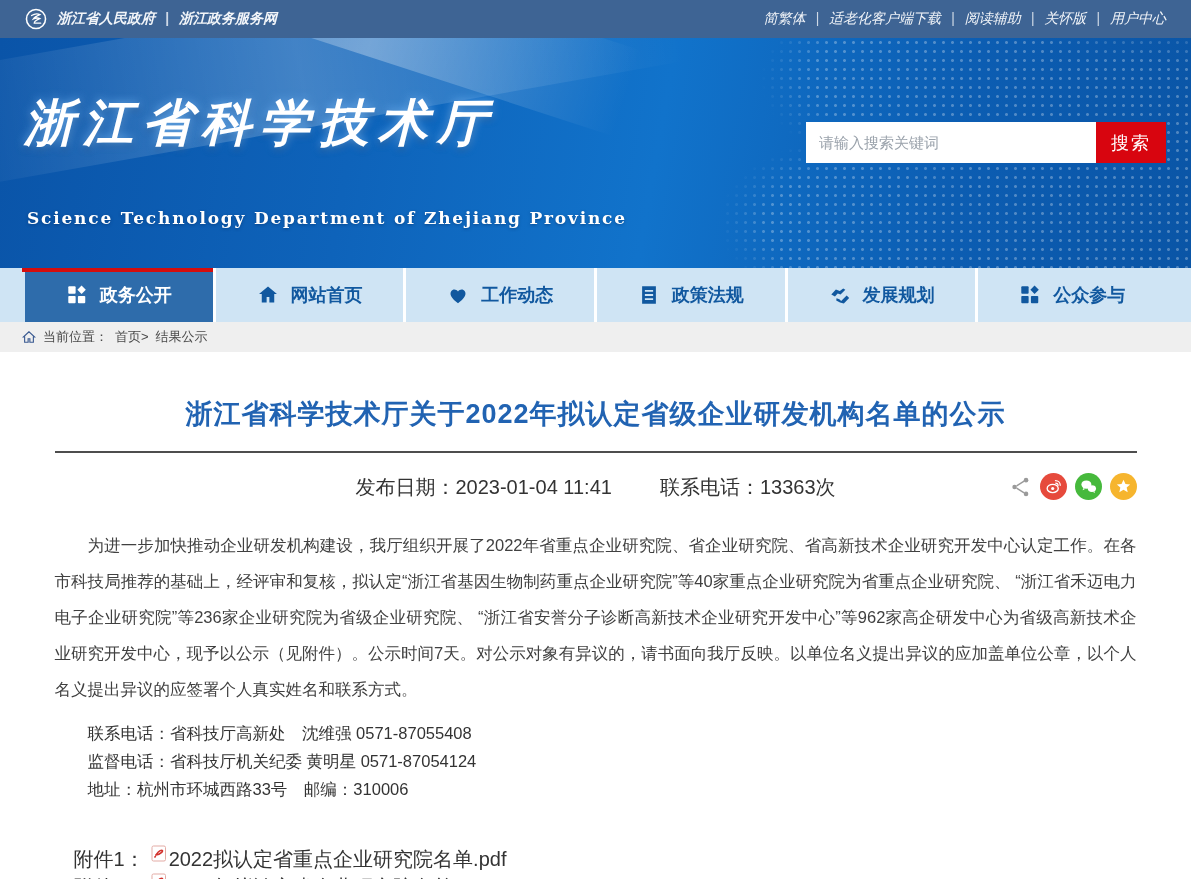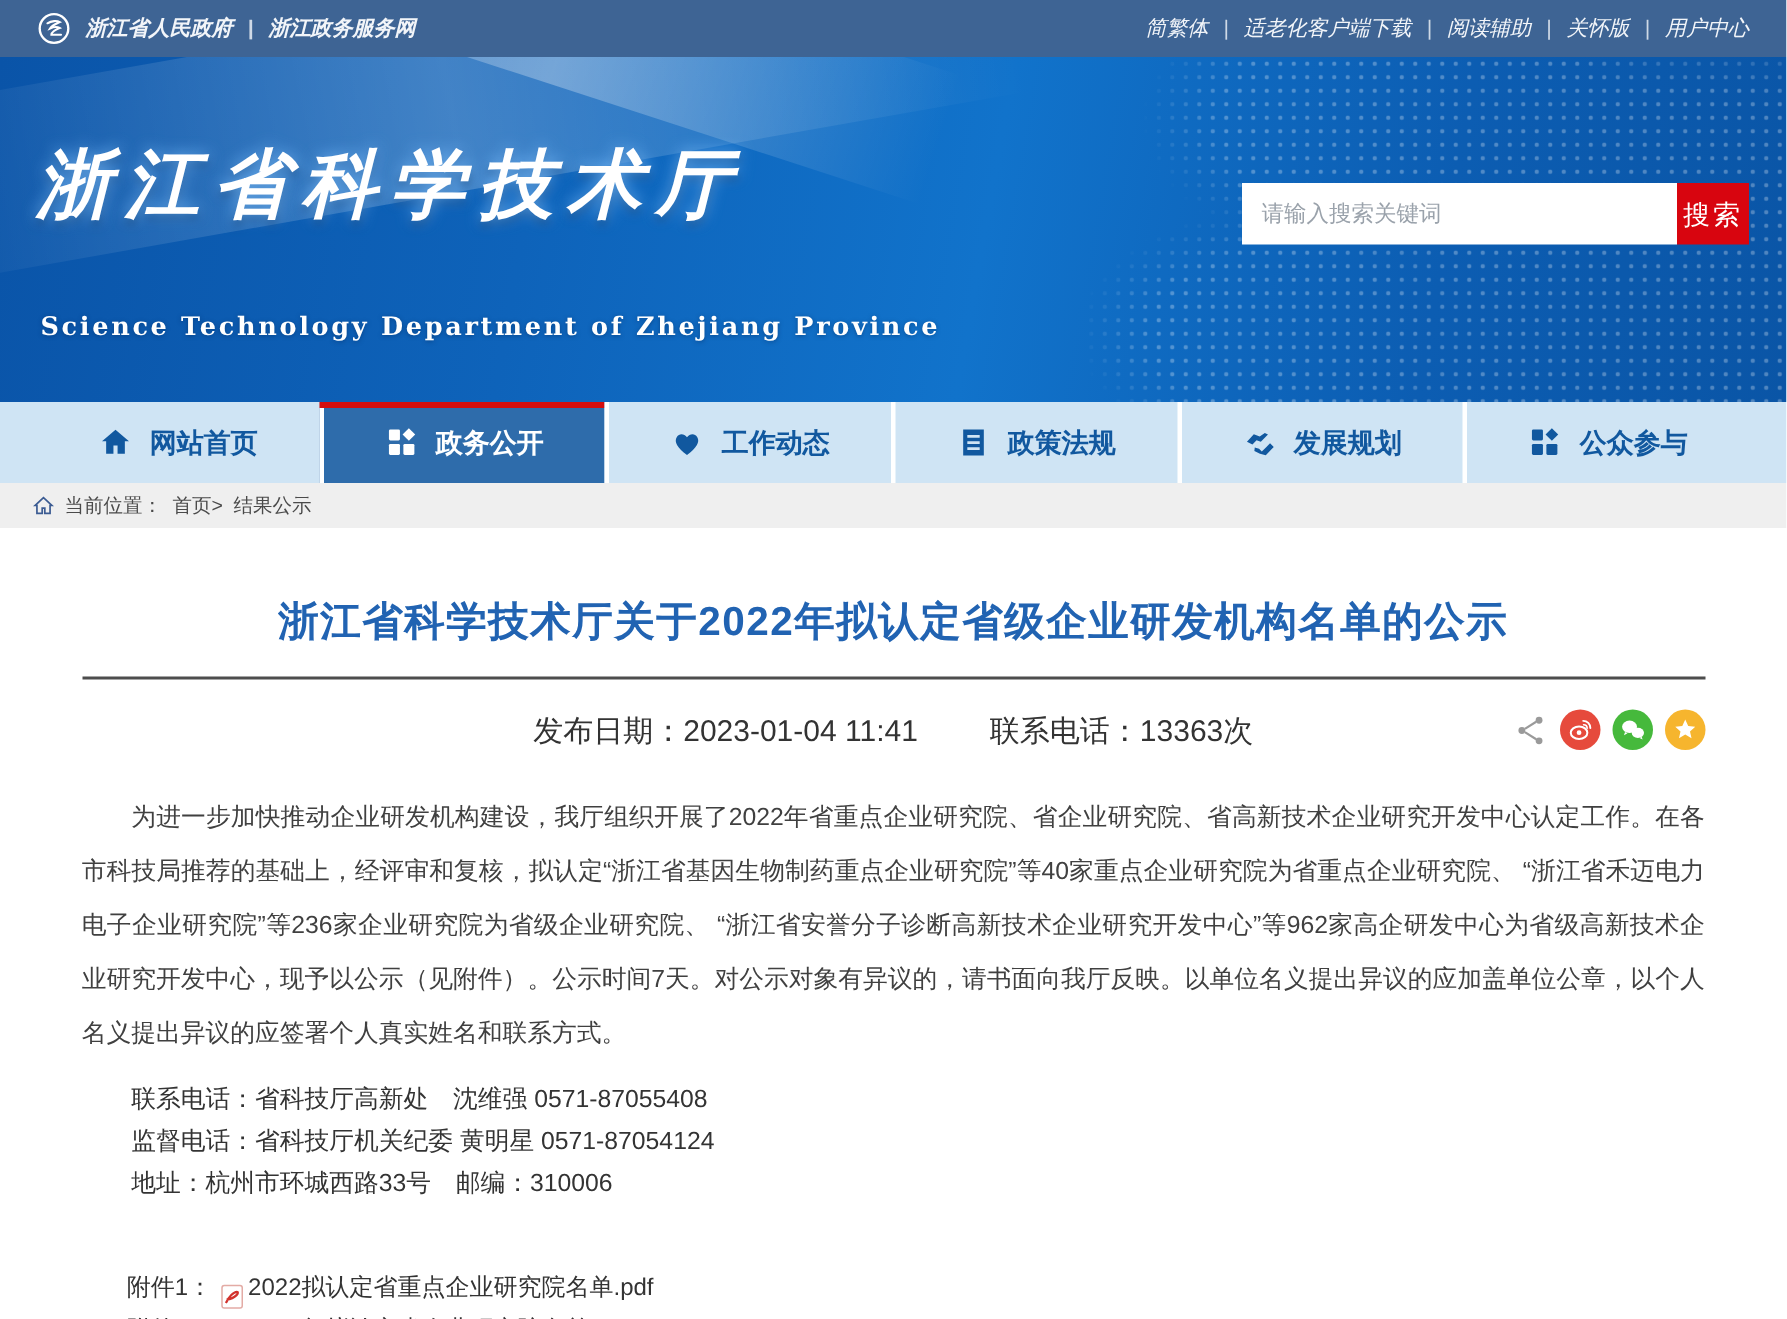--- a/index.html
+++ b/index.html
@@ -64,21 +64,21 @@
     font-size:17px; letter-spacing:1.8px;
     text-shadow:0 1px 3px rgba(0,40,90,.5);
   }
   .search-box { position:absolute; right:25px; top:84px; display:flex; }
   .search-box input {
     width:290px; height:41px; border:none; outline:none;
     padding:10px 13px; font-size:15px; color:#333; background:#fff;
   }
   .search-box input::placeholder { color:#9aa2ab; }
   .search-box button {
-    width:48px; height:41px; border:none; background:#d8050f; color:#fff;
+    width:70px; height:41px; border:none; background:#d8050f; color:#fff;
     font-size:18px; cursor:pointer; letter-spacing:2px;
   }
 
   
   .nav { display:flex; background:#cfe4f4; height:54px; padding:0 25px; }
   .nav-item {
     flex:1; display:flex; align-items:center; justify-content:center; gap:12px;
     color:#11589f; font-size:18px; font-weight:bold; cursor:pointer; position:relative;
   }
   .nav-item + .nav-item { border-left:3px solid #fff; }
@@ -121,21 +121,21 @@
   .qzone { background:#f6b52e; }
   .share-circle svg { width:19px; height:19px; }
 
   .body-text {
     margin-top:23px; font-size:16.5px; line-height:36px;
     text-align:justify; text-indent:2em; color:#404040;
   }
   .contact-line { font-size:16.5px; line-height:28px; color:#333; text-indent:2em; }
   .contact-block { margin-top:12px; }
   .attachments { margin-top:42px; }
-  .attach-row { display:flex; align-items:flex-end; font-size:16px; line-height:28px; margin-left:30px; }
+  .attach-row { display:flex; align-items:flex-start; font-size:20px; line-height:28px; margin-left:19px; }
   .attach-row .pdf-icon { width:16px; height:17px; margin:0 2px 0 6px; display:inline-flex; }
   .attach-link { color:#333; cursor:pointer; }
 </style>
 </head>
 <body>
 
 <div class="topbar">
   <div class="topbar-left">
     <span class="logo-badge">
       <svg viewBox="0 0 24 24">
@@ -163,38 +163,38 @@
   <div class="dots"></div>
   <div class="site-title">浙江省科学技术厅</div>
   <div class="site-subtitle">Science Technology Department of Zhejiang Province</div>
   <div class="search-box">
     <input type="text" placeholder="请输入搜索关键词" style="">
     <button>搜索</button>
   </div>
 </div>
 
 <div class="nav">
-  <div class="nav-item">
-    <span class="nicon">
-      <svg viewBox="0 0 24 24">
-          <path d="M12 2.8 2.2 11h3v9.2h5.3v-6.1h3v6.1h5.3V11h3z"></path>
-        </svg>
-    </span>
-    <span>网站首页</span>
-  </div>
   <div class="nav-item active">
     <span class="nicon">
       <svg viewBox="0 0 24 24">
           <rect x="2.5" y="2.5" width="8" height="8" rx="1"></rect>
           <rect x="2.5" y="13" width="8" height="8" rx="1"></rect>
           <rect x="13" y="13" width="8" height="8" rx="1"></rect>
           <path d="M17 1.6 21.6 6.2 17 10.8 12.4 6.2z"></path>
         </svg>
     </span>
     <span>政务公开</span>
+  </div>
+  <div class="nav-item">
+    <span class="nicon">
+      <svg viewBox="0 0 24 24">
+          <path d="M12 2.8 2.2 11h3v9.2h5.3v-6.1h3v6.1h5.3V11h3z"></path>
+        </svg>
+    </span>
+    <span>网站首页</span>
   </div>
   <div class="nav-item">
     <span class="nicon">
       <svg viewBox="0 0 24 24">
           <path d="M12 21C5.2 16.2 2.3 11.6 4.6 8 6.4 5.2 10 5.6 12 8.2 14 5.6 17.6 5.2 19.4 8 21.7 11.6 18.8 16.2 12 21z"></path>
         </svg>
     </span>
     <span>工作动态</span>
   </div>
   <div class="nav-item">

